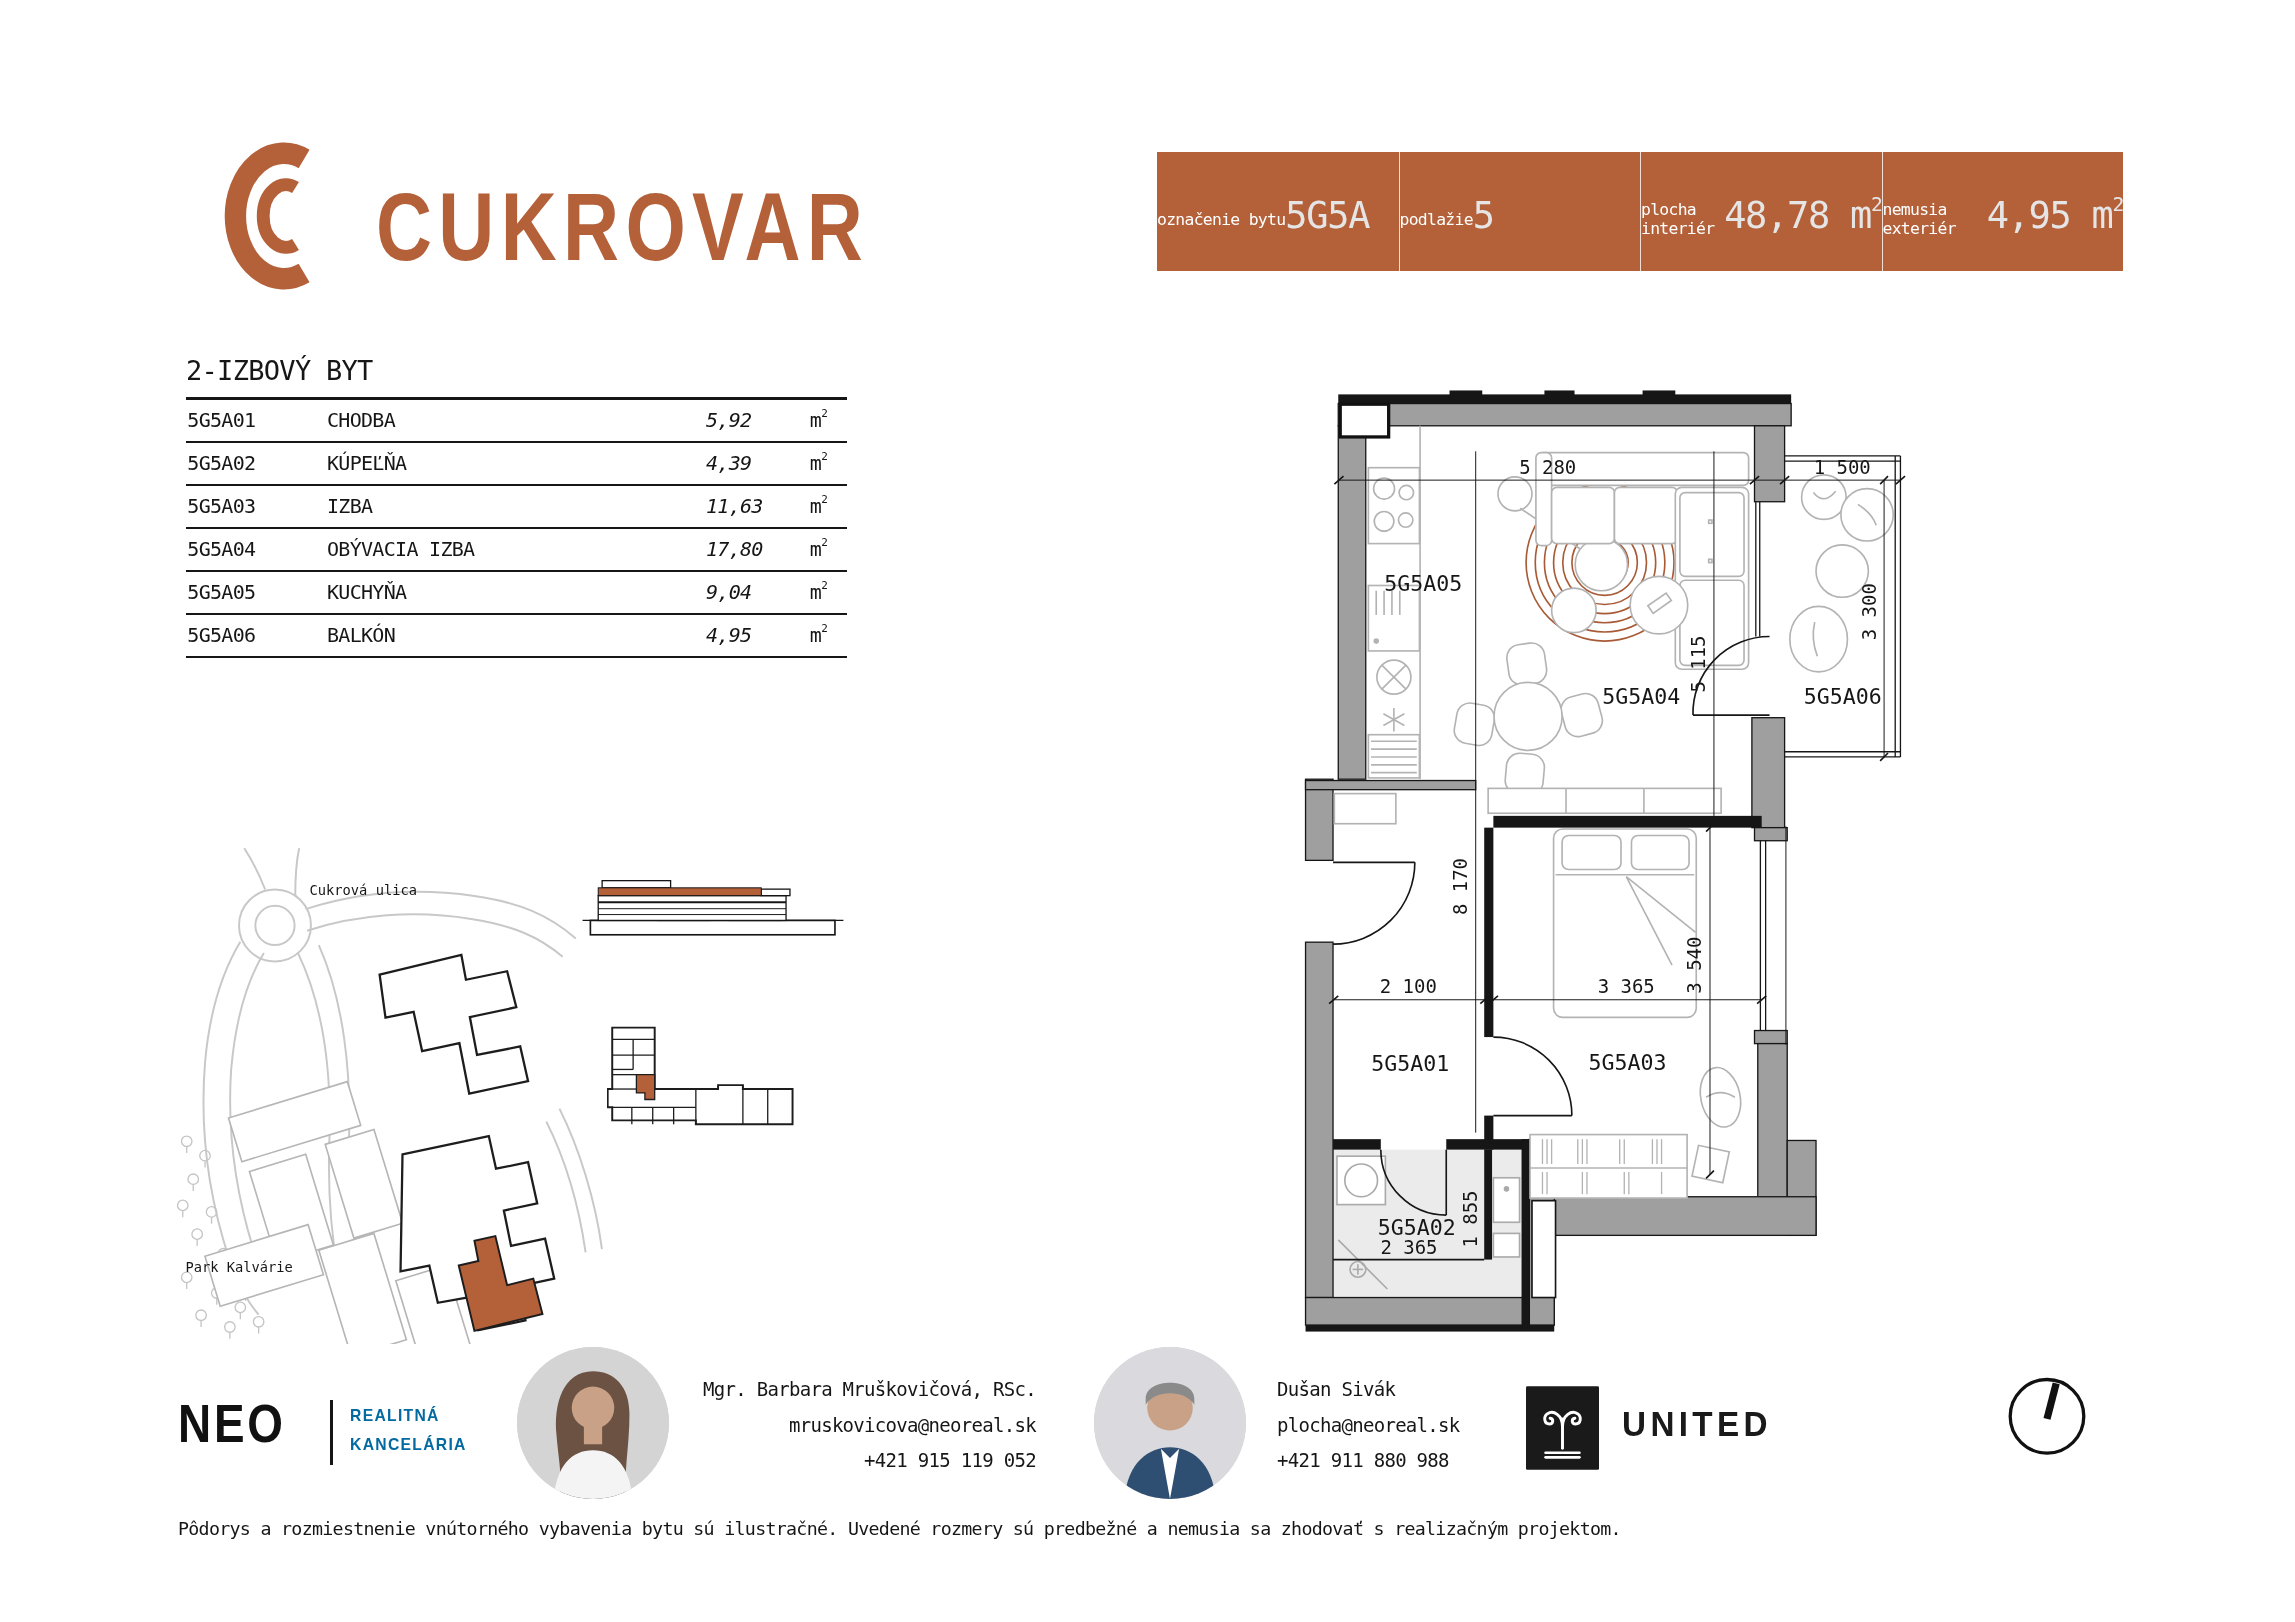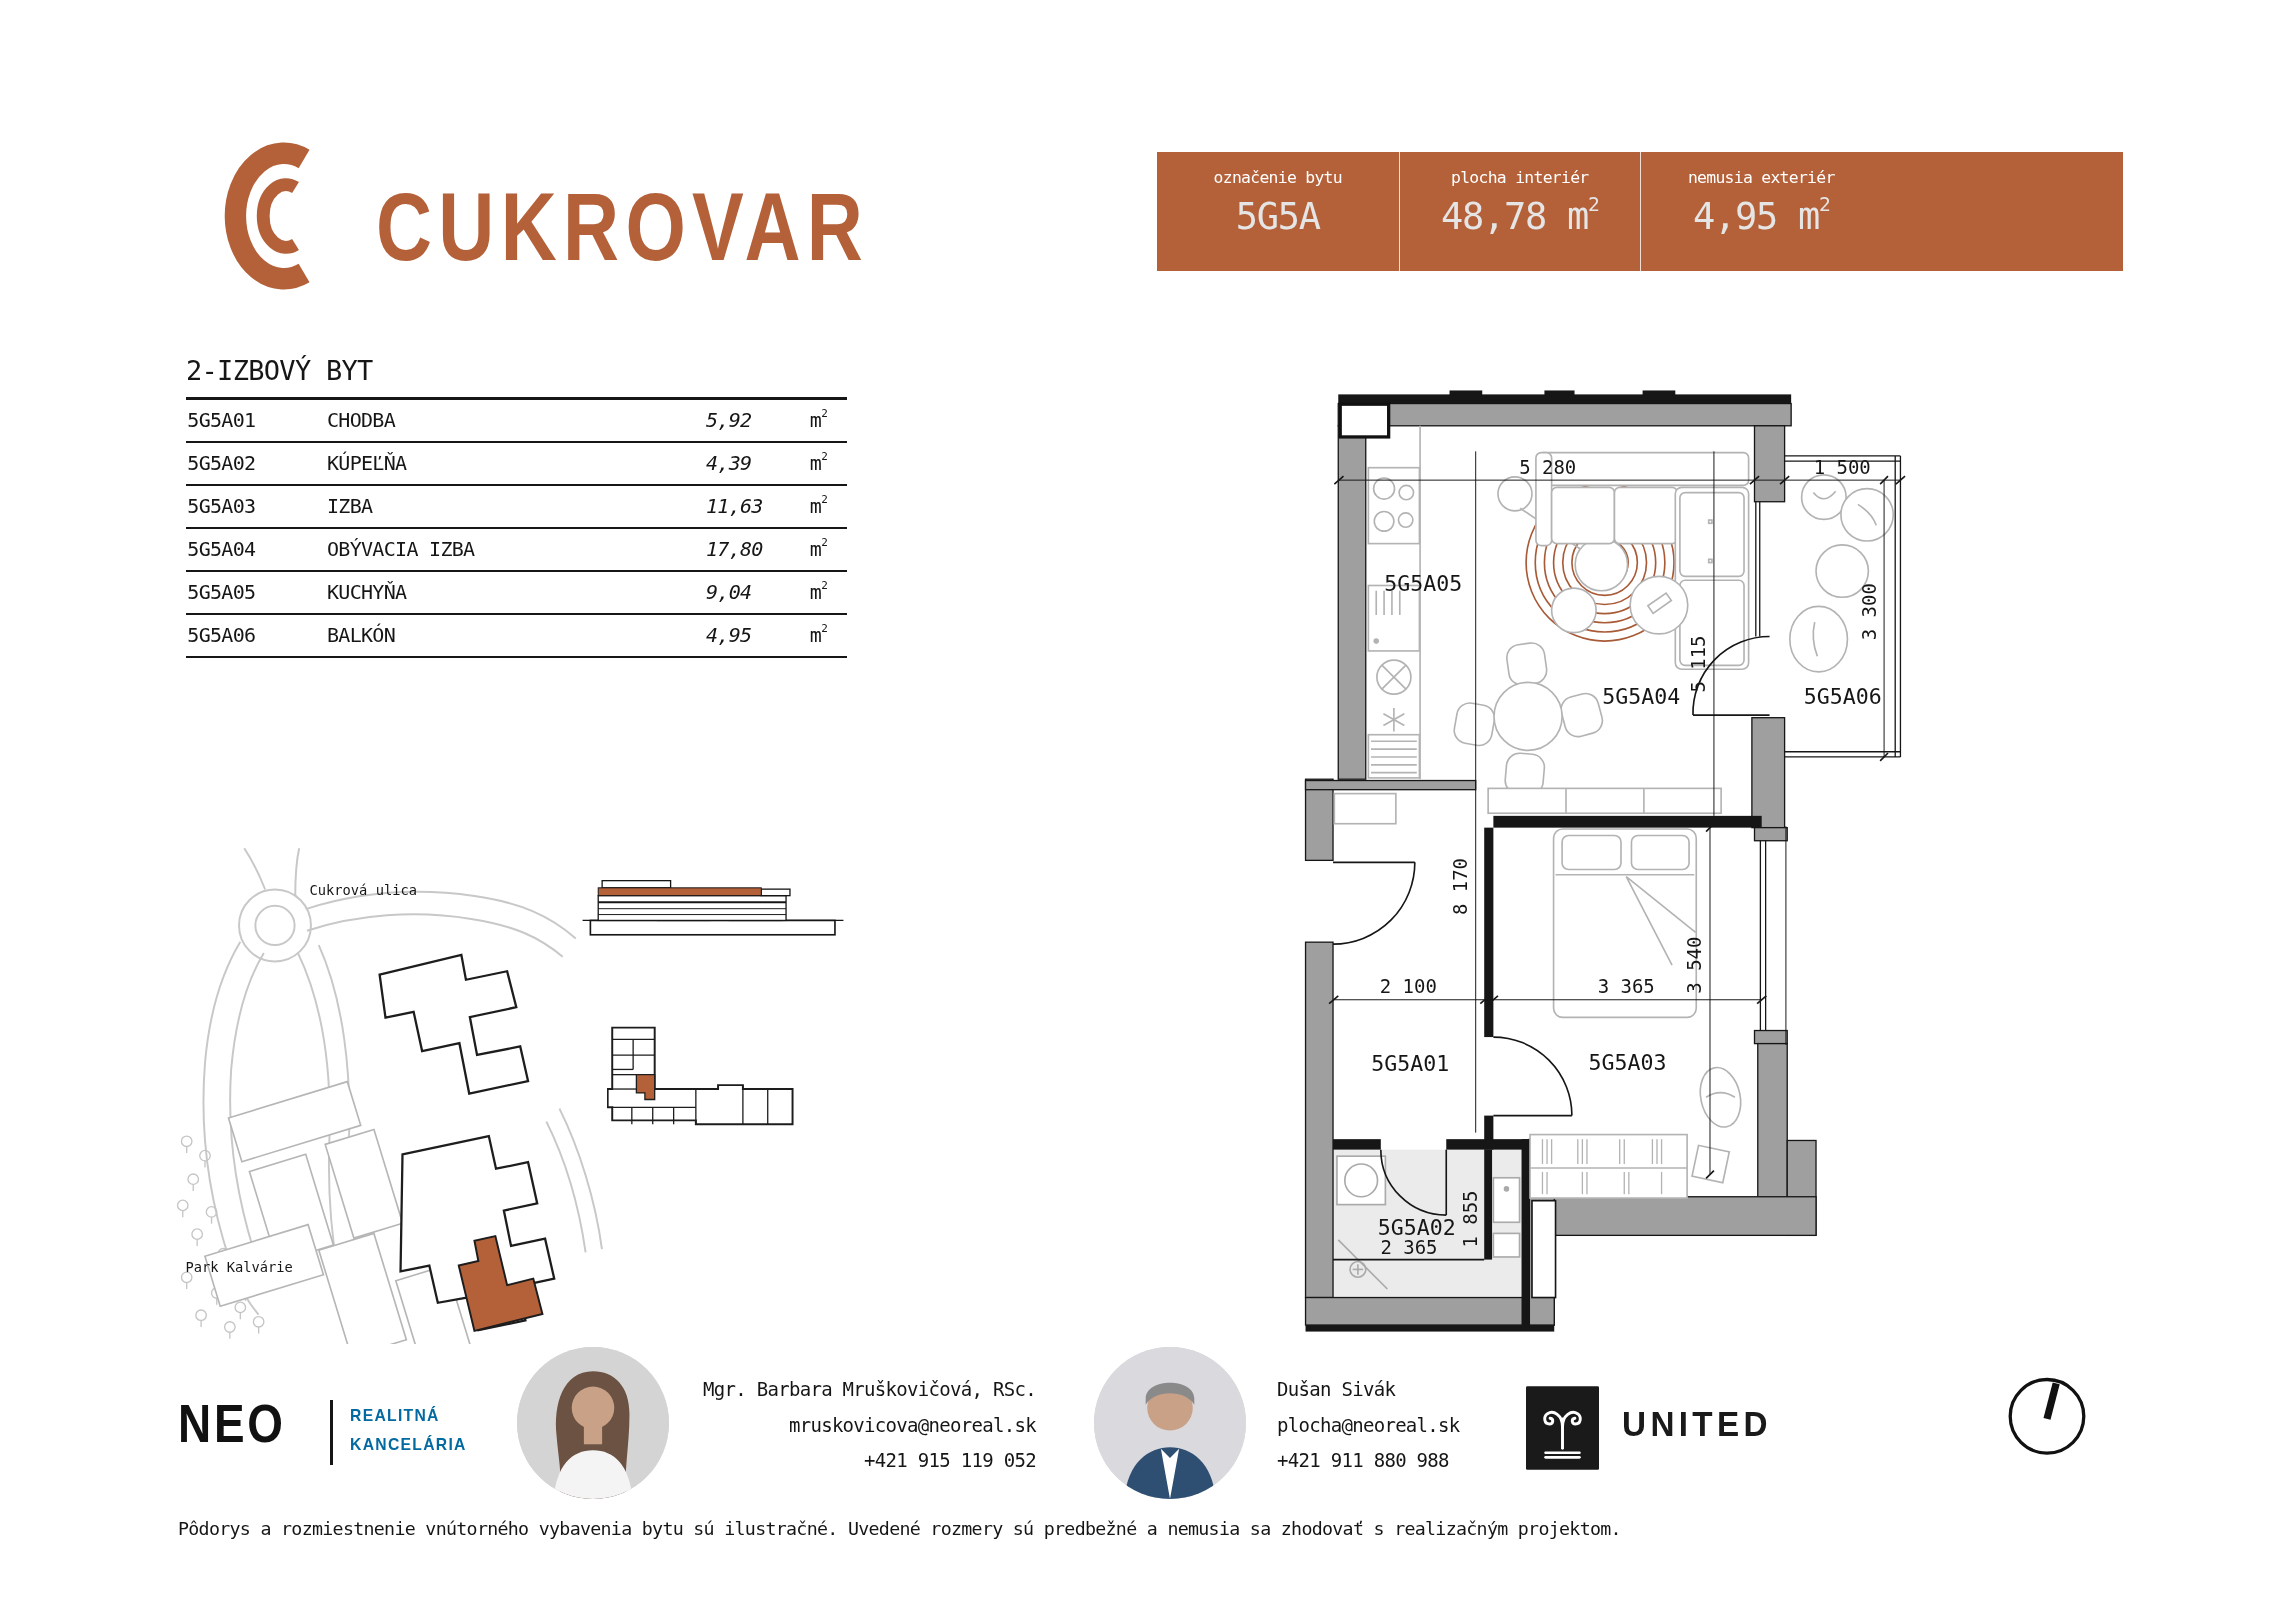--- a/index.html
+++ b/index.html
@@ -13,21 +13,21 @@
   .brand-title{
     font-family:"Liberation Sans",sans-serif;font-weight:900;font-size:97px;
     letter-spacing:7.9px;color:#b4613a;transform:scaleX(.8);transform-origin:left top;
     white-space:nowrap;
   }
   
   .summary{
     left:1157px;top:152px;width:966px;height:119px;background:#b4613a;
     display:grid;grid-template-columns:repeat(4,1fr);
   }
-  .sum-cell{display:flex;flex-direction:column;align-items:center;border-left:1.3px solid rgba(255,255,255,.8);}
+  .sum-cell{display:flex;flex-direction:row;align-items:center;border-left:1.3px solid rgba(255,255,255,.8);}
   .sum-cell:first-child{border-left:none;}
   .sum-label{font-size:16.4px;color:#fff;margin-top:15.7px;letter-spacing:-0.7px;}
   .sum-value{font-size:37px;color:#e5e5e5;margin-top:7.9px;letter-spacing:-1.3px;white-space:nowrap;text-align:right;}
   .sum-value sup{font-size:19.6px;position:relative;top:-3.9px;}
   
   .room-table{left:186px;top:355px;width:661px;}
   .rt-title{font-size:27px;letter-spacing:-0.7px;margin-bottom:10.5px;}
   .rt-body{border-top:3.3px solid #161616;}
   .rt-row{display:grid;grid-template-columns:141px 1fr 92px 49px;align-items:center;
           height:41px;border-bottom:2px solid #161616;font-size:20px;letter-spacing:-0.7px;}
@@ -57,20 +57,24 @@
     <path d="M 76,14 A 34,44 0 1 0 76,94" fill="none" stroke="#b4613a" stroke-width="15"></path>
     <path d="M 70,34 A 16,22 0 1 0 70,74" fill="none" stroke="#b4613a" stroke-width="9"></path>
   </svg>
 </div>
 <div class="abs brand-title" style="left:376px;top:171px;">CUKROVAR</div>
 
 <div class="abs summary">
   <div class="sum-cell">
     <div class="sum-label">označenie bytu</div>
     <div class="sum-value"><span>5G5A</span></div>
+  </div>
+  <div class="sum-cell">
+    <div class="sum-label">podlažie</div>
+    <div class="sum-value"><span>5</span></div>
   </div>
   <div class="sum-cell">
     <div class="sum-label">plocha interiér</div>
     <div class="sum-value"><span>48,78</span>&nbsp;<span>m</span><sup>2</sup></div>
   </div>
   <div class="sum-cell">
     <div class="sum-label">nemusia exteriér</div>
     <div class="sum-value"><span>4,95</span>&nbsp;<span>m</span><sup>2</sup></div>
   </div>
 </div>

